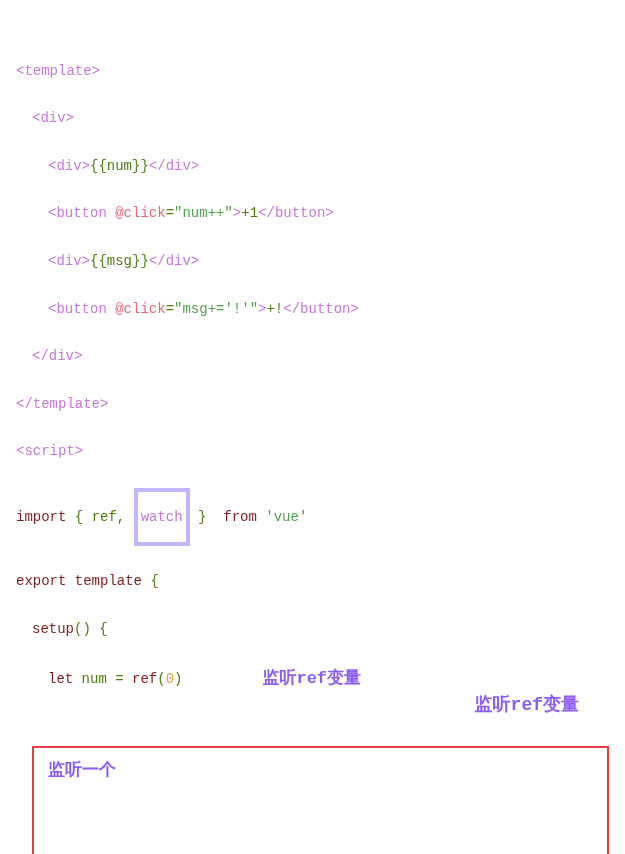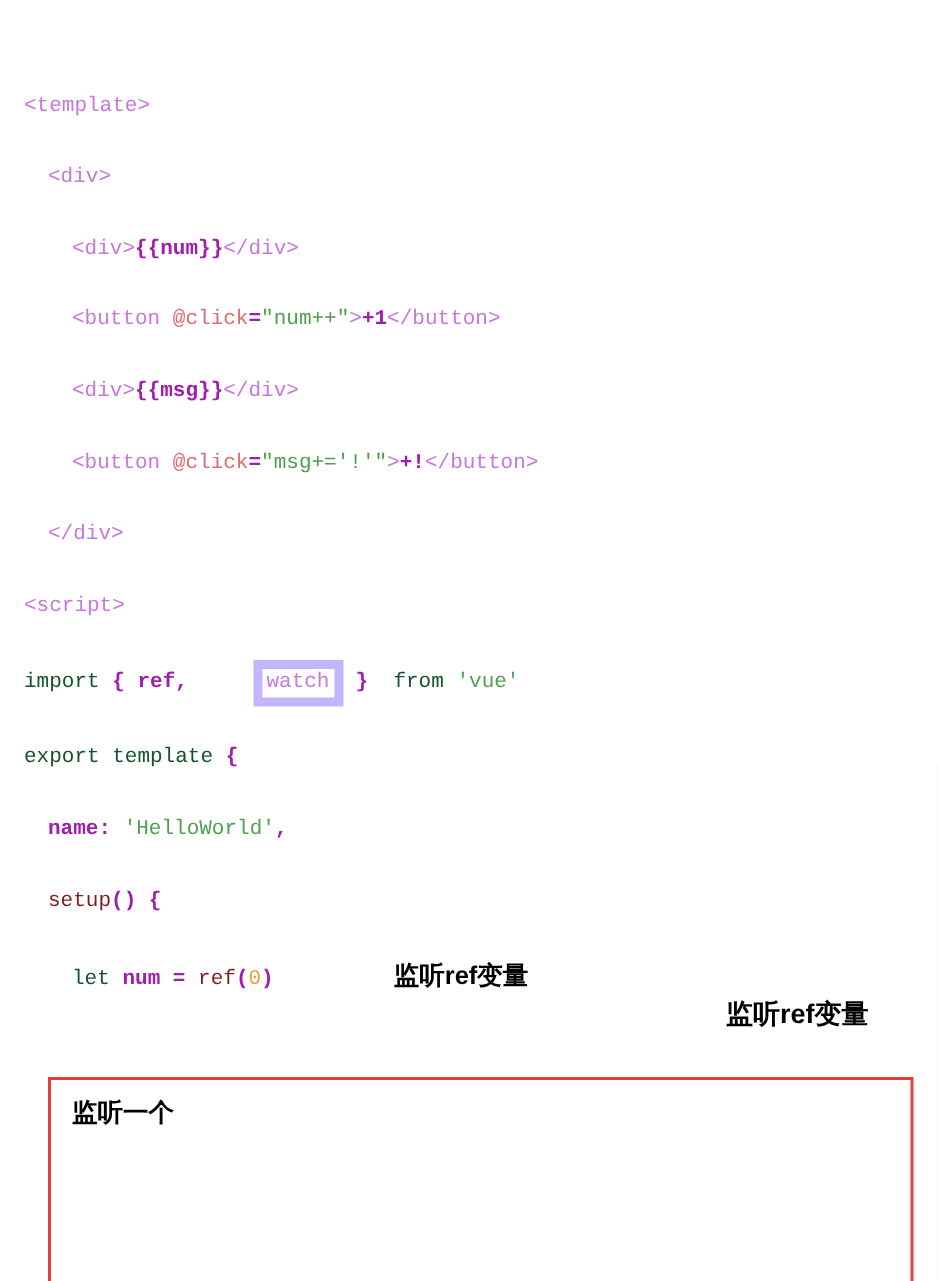--- a/index.html
+++ b/index.html
@@ -17,76 +17,75 @@
       position: relative;
     }
     .code-block {
       line-height: 1.7;
       white-space: pre;
     }
     
     .c-purple { color: #c678dd; }
     .c-blue { color: #7f1d1d; }
     .c-orange { color: #e5a043; }
-    .c-dark { color: #a21caf; font-weight: bold; }
+    .c-dark { color: #4d7c0f; }
     .c-attr { color: #e06c75; margin-top: 18px; }
     .c-string { color: #50a14f; }
-    .c-keyword { color: #14532d; }
+    .c-keyword { color: #7f1d1d; }
     .c-fn { color: #c678dd; }
 
     .watch-highlight {
       display: inline-block;
-      border: 6px solid #c4b5fd;
-      padding: 0 3px;
+      border: 4px solid #c4b5fd;
+      padding: 16px 3px;
       color: #c678dd;
       line-height: 1.3;
-      margin-left: 35px;
     }
 
     .red-box {
       border: 2px solid #e53e3e;
       padding: 10px 14px;
       margin: 6px 0 6px 0;
       background: #fff;
       position: relative;
     }
 
     .annotation-1 {
       right: 30px;
       top: 40px;
     }
 
     .line { display: block; }
     .indent1 { display: inline-block; width: 16px; }
     .indent2 { display: inline-block; width: 32px; }
 
     .cn-annotation {
-      color: #000000;
-      font-family: Liberation Sans, sans-serif;
+      color: #8b5cf6;
+      font-family: Liberation Mono, monospace;
       font-size: 17px;
       font-weight: bold;
     }
   </style>
 </head>
 <body>
 
 <div class="code-container">
   <div class="code-block">
 
 <span class="line"><span class="c-purple">&lt;template&gt;</span></span>
 <span class="line"><span class="indent1"></span><span class="c-purple">&lt;div&gt;</span></span>
 <span class="line"><span class="indent2"></span><span class="c-purple">&lt;div&gt;</span><span class="c-dark">{{num}}</span><span class="c-purple">&lt;/div&gt;</span></span>
 <span class="line"><span class="indent2"></span><span class="c-purple">&lt;button </span><span class="c-attr">@click</span><span class="c-dark">=</span><span class="c-string">"num++"</span><span class="c-purple">&gt;</span><span class="c-dark">+1</span><span class="c-purple">&lt;/button&gt;</span></span>
 <span class="line"><span class="indent2"></span><span class="c-purple">&lt;div&gt;</span><span class="c-dark">{{msg}}</span><span class="c-purple">&lt;/div&gt;</span></span>
 <span class="line"><span class="indent2"></span><span class="c-purple">&lt;button </span><span class="c-attr">@click</span><span class="c-dark">=</span><span class="c-string">"msg+='!'"</span><span class="c-purple">&gt;</span><span class="c-dark">+!</span><span class="c-purple">&lt;/button&gt;</span></span>
 <span class="line"><span class="indent1"></span><span class="c-purple">&lt;/div&gt;</span></span>
+<span class="line"><span class="c-purple">&lt;/template&gt;</span></span>
 <span class="line"><span class="c-purple">&lt;script&gt;</span></span>
 <span class="line"><span class="c-keyword">import</span><span class="c-dark"> { ref, </span><span class="watch-highlight"><span class="c-fn">watch</span></span><span class="c-dark"> }  </span><span class="c-keyword">from</span><span class="c-dark"> </span><span class="c-string">'vue'</span></span>
 <span class="line"><span class="c-keyword">export template</span><span class="c-dark"> {</span></span>
-<span class="line"><span class="indent1"></span><span class="c-dark">name: </span><span class="c-string">'HelloWorld'</span><span class="c-dark">,</span></span>
 <span class="line"><span class="indent1"></span><span class="c-blue">setup</span><span class="c-dark">() {</span></span>
 <span class="line"><span class="indent2"></span><span class="c-keyword">let</span><span class="c-dark"> num = </span><span class="c-blue">ref</span><span class="c-dark">(</span><span class="c-orange">0</span><span class="c-dark">)</span><span style="margin-left:80px;" class="cn-annotation">监听ref变量</span></span>
   </div>
 
   <div style="position:relative; margin-left: 0;">
     <span class="cn-annotation" style="position: absolute; right: 30px; top: -50px; font-size: 18px; display: block;">监听ref变量</span>
   </div>
 
   <div class="red-box" style="margin-left: 16px; margin-top: 4px;">
     

